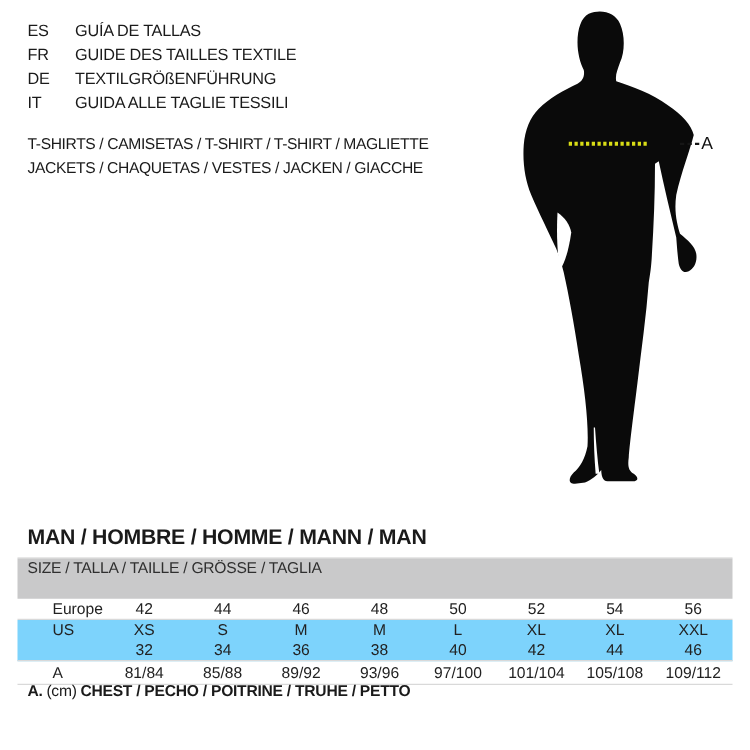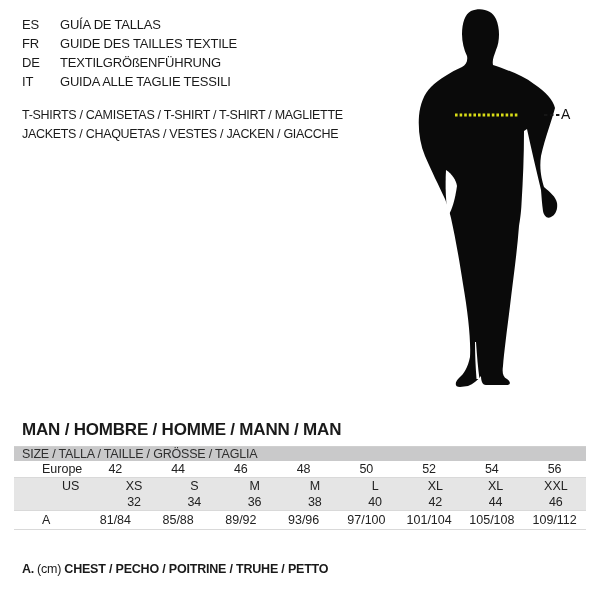--- a/index.html
+++ b/index.html
@@ -15,30 +15,30 @@
   .cat-line{position:absolute;left:22px;font-weight:normal;font-size:12.5px;letter-spacing:-0.3px;white-space:nowrap;}
   .cat1{top:108px}
   .cat2{top:127px}
   
   .man{position:absolute;left:415px;top:8px;overflow:visible;}
   .measure-label{position:absolute;left:561px;top:106px;font-size:14px;color:#111;}
   
   .section-heading{position:absolute;left:22px;top:420px;font-weight:bold;font-size:17px;letter-spacing:-0.2px;white-space:nowrap;}
   
   .size-table{position:absolute;left:14px;top:446px;width:572px;border-top:1px solid #cfcfcf;}
-  .thead{height:14px;line-height:14px;background:#c9c9ca;padding-left:8px;font-size:12.5px;color:#2f2f2f;letter-spacing:-0.2px;}
+  .thead{height:32px;line-height:14px;background:#c9c9ca;padding-left:8px;font-size:12.5px;color:#2f2f2f;letter-spacing:-0.2px;}
   .trow{display:grid;grid-template-columns:70px repeat(8,1fr);height:16px;line-height:16px;font-size:12.5px;color:#222;}
-  .trow.shaded{background:#e5e5e5;padding-left:20px;}
+  .trow.shaded{background:#7dd3fc;}
   .trow:nth-child(1){border-bottom:1px solid #d9d9d9;}
   .trow:nth-child(3){border-bottom:1px solid #d9d9d9;}
   .trow:nth-child(4){height:18px;line-height:18px;border-bottom:1px solid #d9d9d9;}
   .tcell{text-align:center;overflow:hidden;}
   .tlabel{text-align:left;padding-left:8px;margin-left:20px;}
   
-  .footnote{position:absolute;left:22px;top:562px;font-size:12.5px;letter-spacing:-0.2px;white-space:nowrap;text-align:right;}
+  .footnote{position:absolute;left:22px;top:546px;font-size:12.5px;letter-spacing:-0.2px;white-space:nowrap;text-align:right;}
   .footnote .b{font-weight:bold;margin-right:3px;}
   .footnote .r{font-weight:normal;margin-right:3px;}
 </style>
 </head>
 <body>
 
 <div class="canvas">
 
   <div class="lang-list">
       <div class="lang-row">

